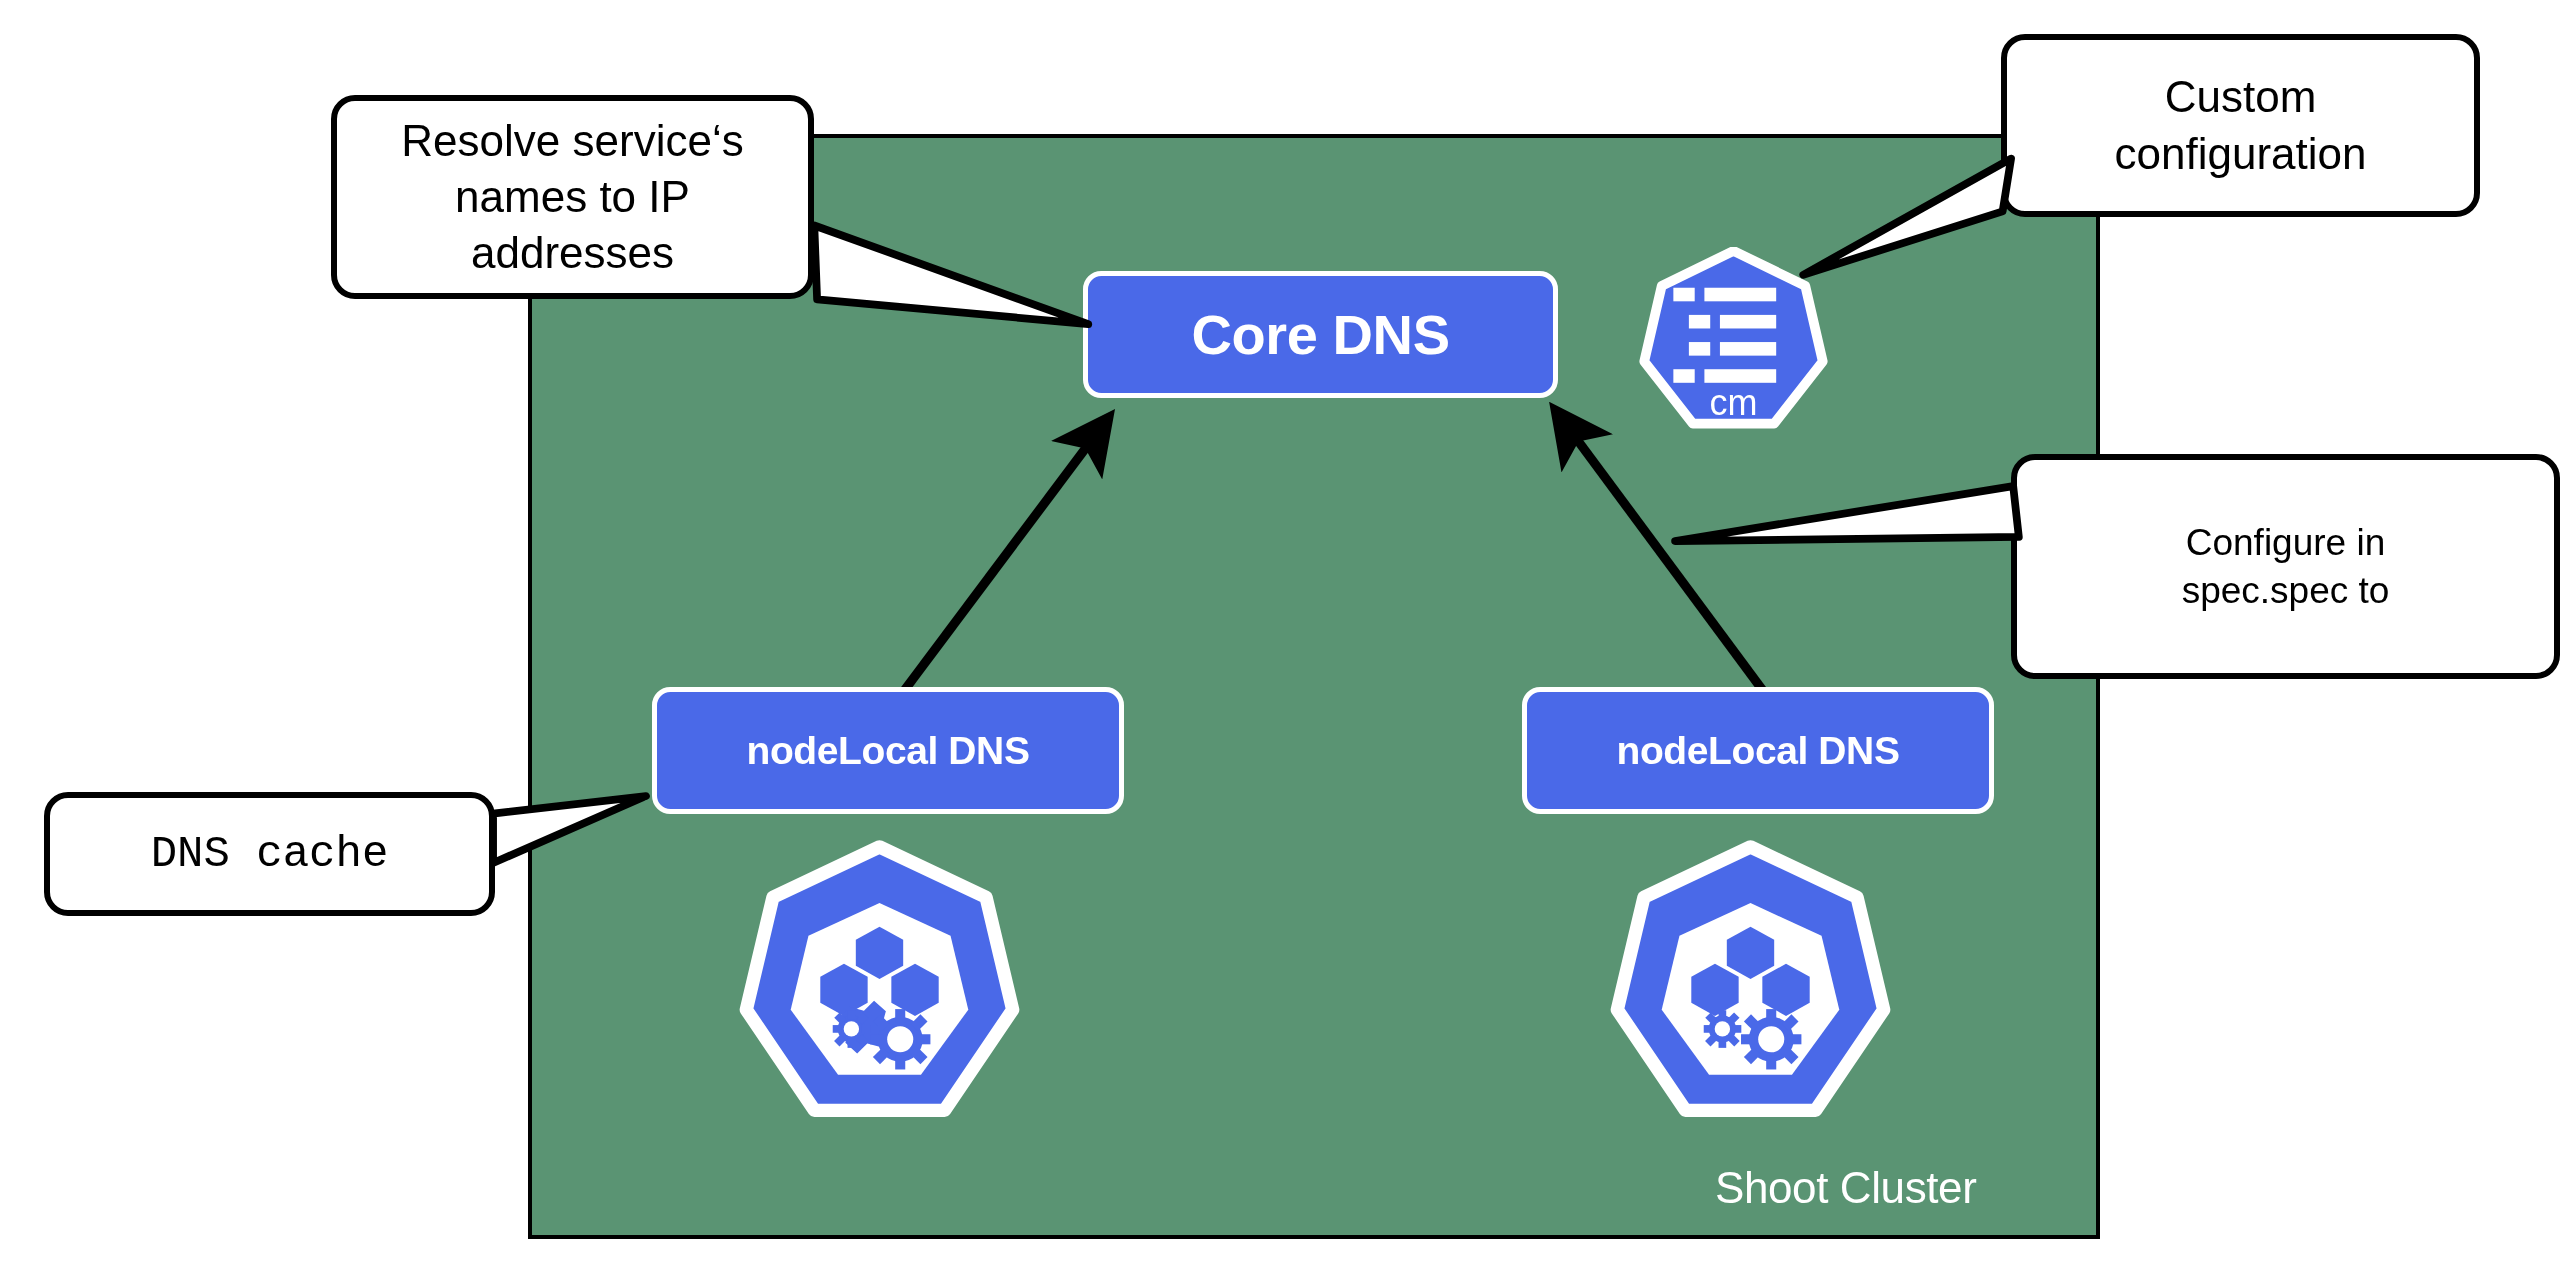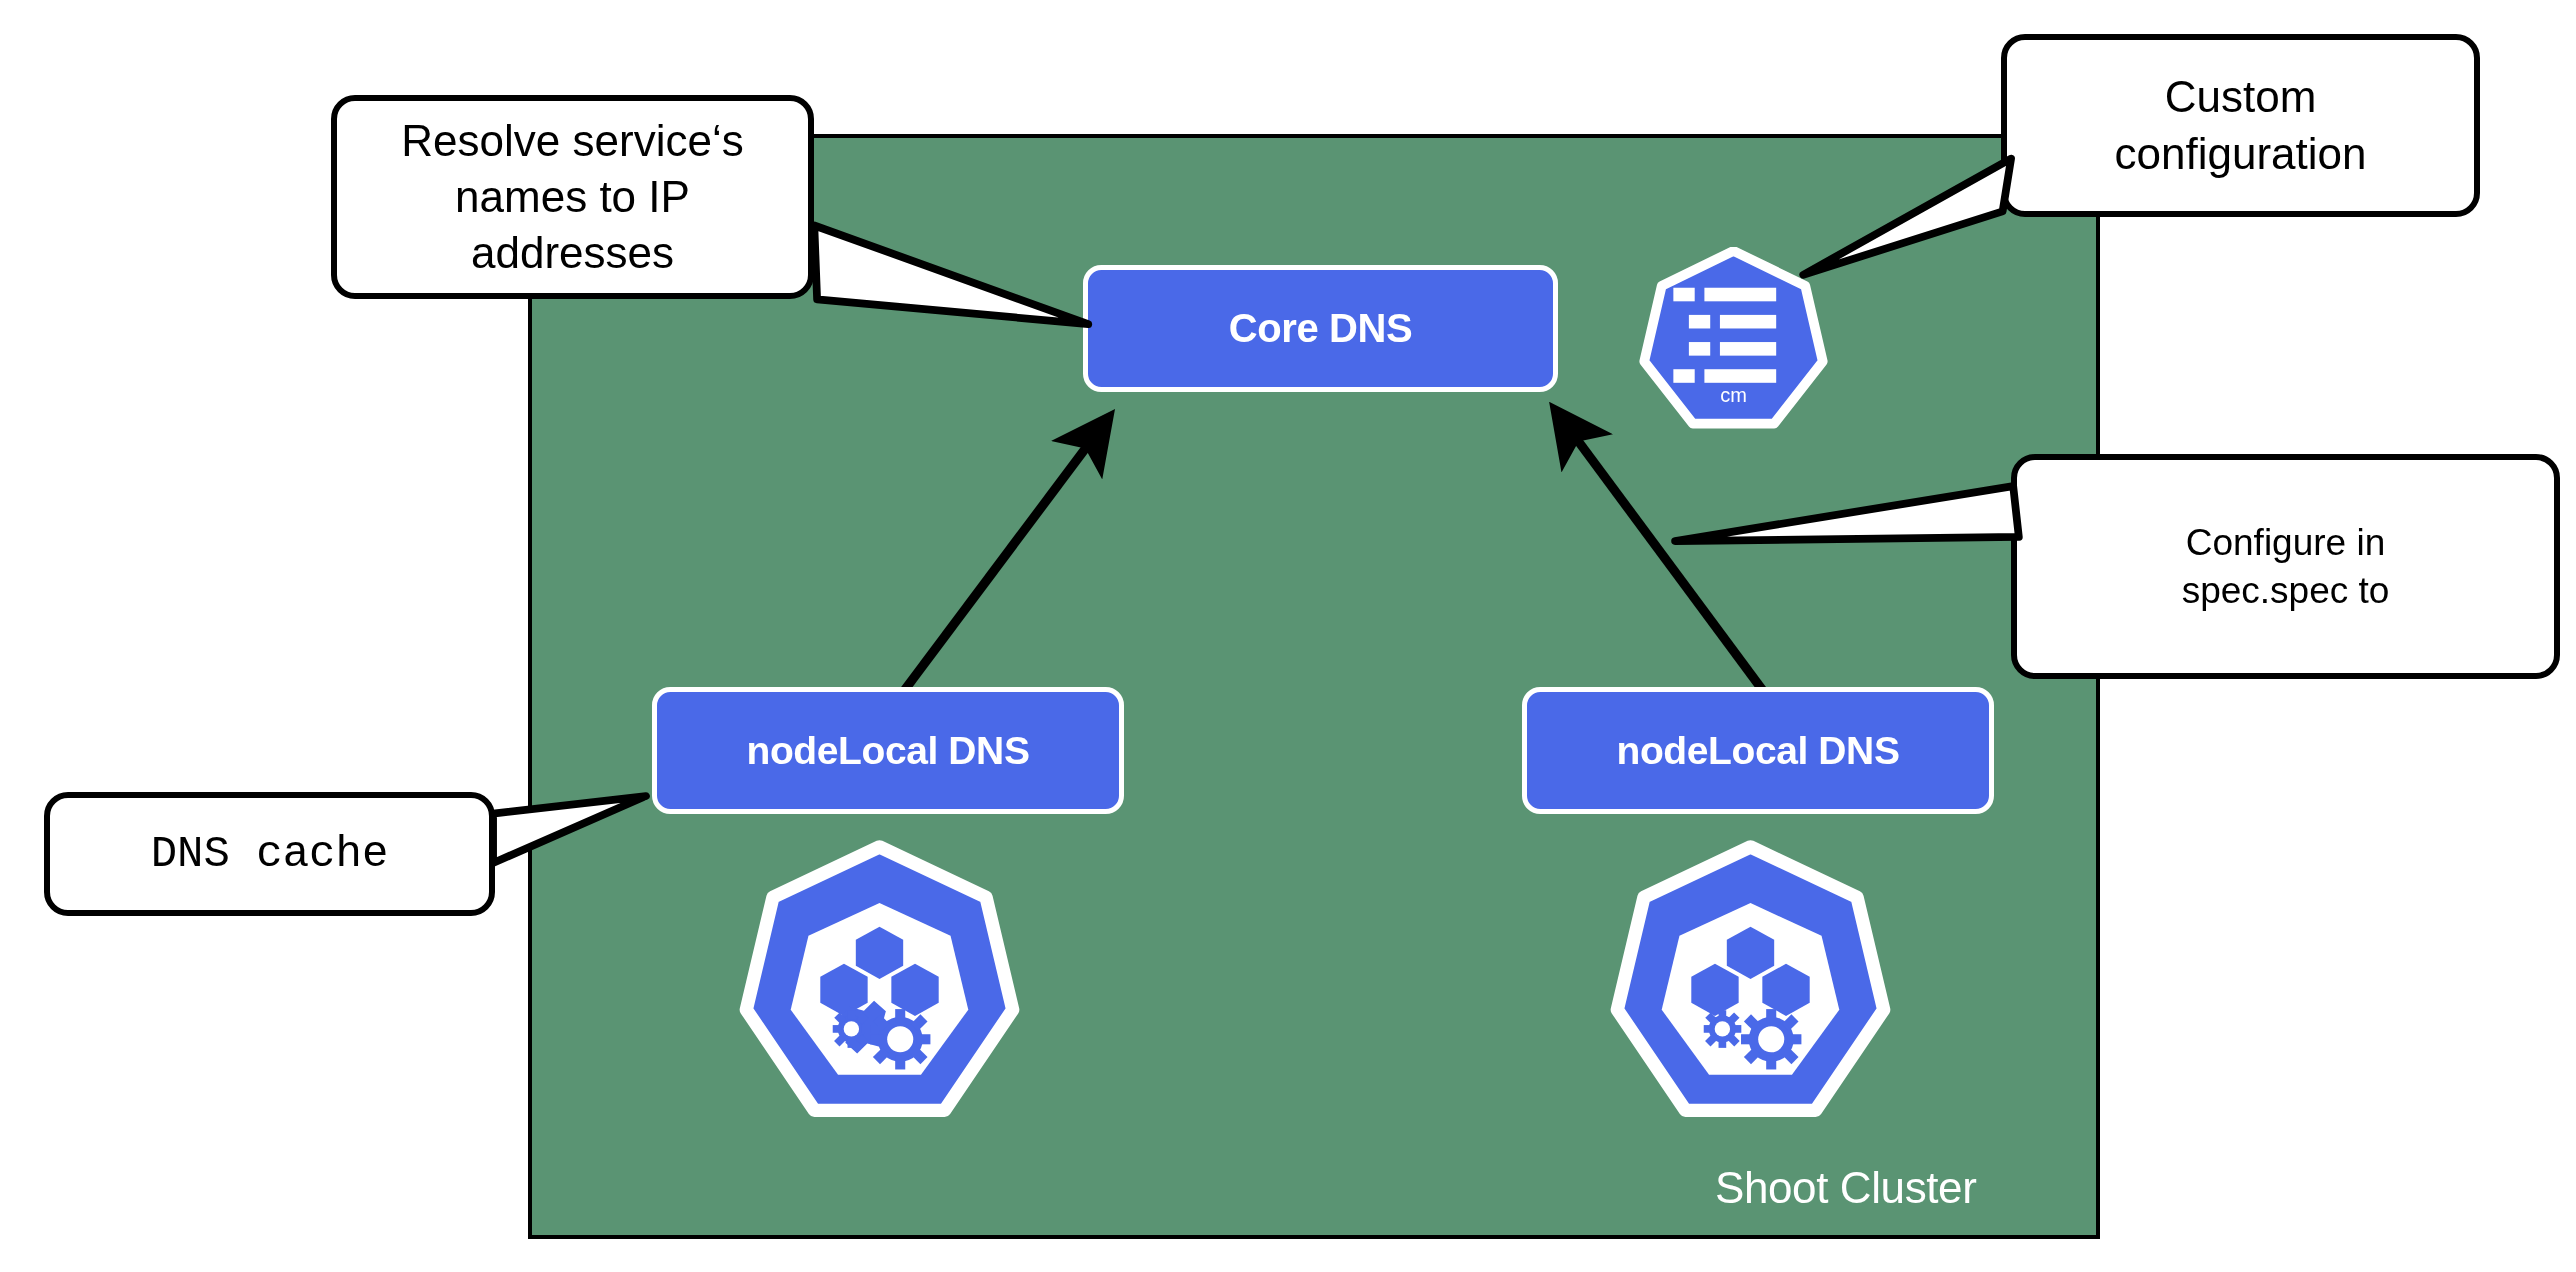--- a/index.html
+++ b/index.html
@@ -96,42 +96,42 @@
       <marker id="arrowhead" markerWidth="7" markerHeight="7" refX="5.6" refY="3.5" orient="auto" markerUnits="strokeWidth">
         <path d="M0,0 L7,3.5 L0,7 L1.6,3.5 z" fill="#000000"></path>
       </marker>
     </defs>
 
     <line x1="1280" y1="985" x2="1572" y2="595" stroke="#000000" stroke-width="13" marker-end="url(#arrowhead)"></line>
 
     <line x1="2510" y1="990" x2="2210" y2="585" stroke="#000000" stroke-width="13" marker-end="url(#arrowhead)"></line>
   </svg>
 
-  <div class="svc-box" style="left:1083px; top:265px; width:475px; height:127px; font-size:40px; z-index:5;justify-content:center;">
+  <div class="svc-box" style="left:1083px; top:271px; width:475px; height:127px; font-size:56px; z-index:5;justify-content:center;">
     <span>Core DNS</span>
   </div>
 
   <div class="cm-icon" style="left:1633px; top:247px; width:201px; height:194px; z-index:5;">
     <svg viewBox="0 0 100 100" width="201" height="194">
       <polygon points="50,2 87,20 96,59 71,91 29,91 4,59 13,20" fill="#4a69e8" stroke="#ffffff" stroke-width="5" stroke-linejoin="round"></polygon>
 
       <rect x="19" y="21" width="11" height="7" fill="#ffffff"></rect>
       <rect x="35" y="21" width="37" height="7" fill="#ffffff"></rect>
 
       <rect x="27" y="35" width="11" height="7" fill="#ffffff"></rect>
       <rect x="43" y="35" width="29" height="7" fill="#ffffff"></rect>
 
       <rect x="27" y="49" width="11" height="7" fill="#ffffff"></rect>
       <rect x="43" y="49" width="29" height="7" fill="#ffffff"></rect>
 
       <rect x="19" y="63" width="11" height="7" fill="#ffffff"></rect>
       <rect x="35" y="63" width="37" height="7" fill="#ffffff"></rect>
     </svg>
     <div style="position:absolute; left:0; top:138px; width:201px; text-align:center;
-                color:#ffffff; font-size:20px; line-height:1;">cm</div>
+                color:#ffffff; font-size:36px; line-height:1;">cm</div>
   </div>
 
   <div class="svc-box" style="left:652px; top:687px; width:472px; height:127px; font-size:39px; z-index:5;">
     <span>nodeLocal DNS</span>
   </div>
 
   <div class="svc-box" style="left:1522px; top:687px; width:472px; height:127px; font-size:39px; z-index:5;">
     <span>nodeLocal DNS</span>
   </div>
 

